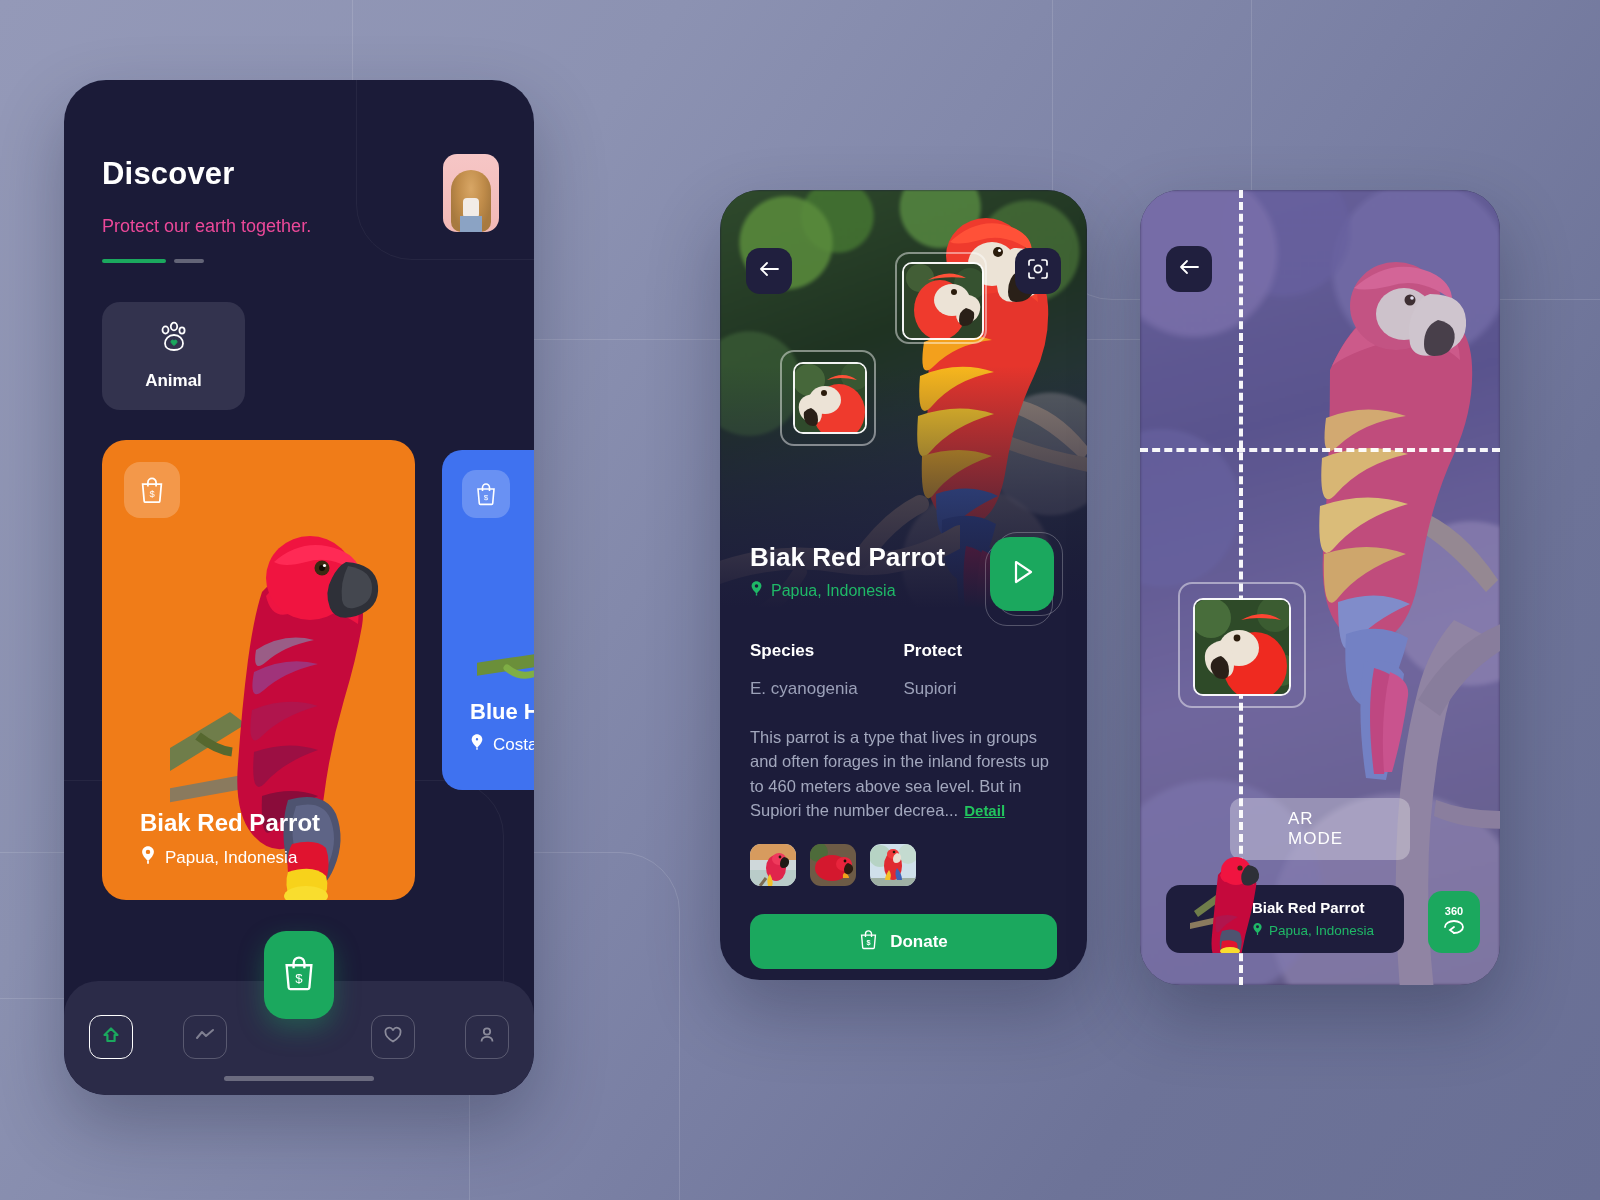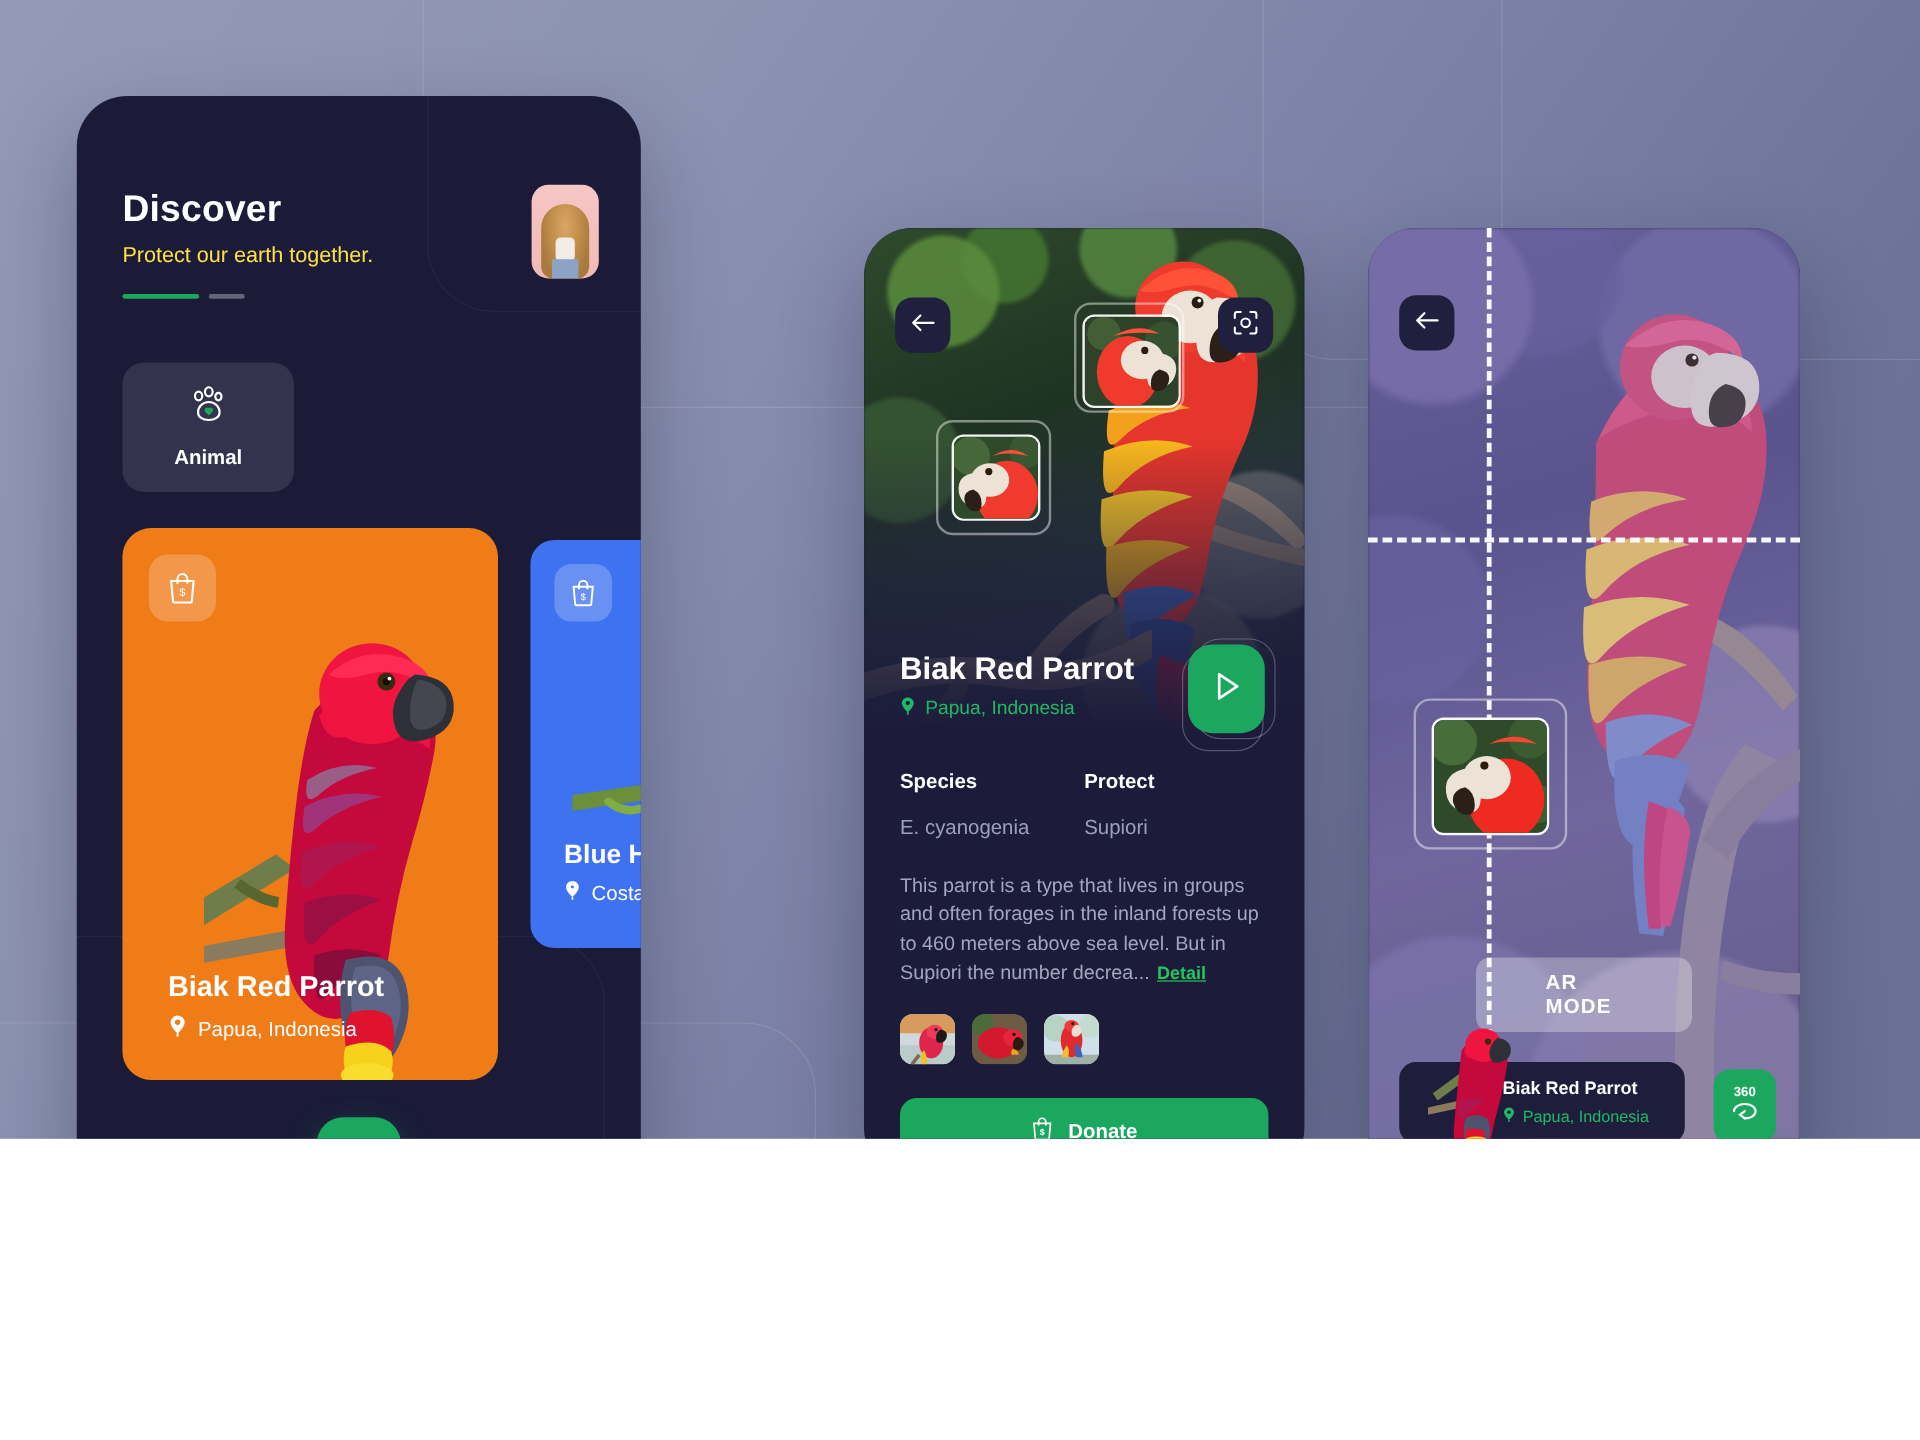--- a/index.html
+++ b/index.html
@@ -2,21 +2,21 @@
 <html><head>
 <meta charset="utf-8">
 <style>
   * { box-sizing: border-box; margin: 0; padding: 0; }
   html, body {
     width: 1600px; height: 1200px;
     overflow: hidden;
     font-family: "Liberation Sans", sans-serif;
   }
   #stage {
-    position: relative; width: 1600px; height: 949px;
+    position: relative; width: 1600px; height: 1200px;
     background: linear-gradient(125deg, #9499b8 0%, #8c92b2 28%, #7a80a4 58%, #6d7398 78%, #696f95 100%);
     overflow: hidden;
   }
   
   .deco {
     position: absolute;
     border: 1.5px solid rgba(255,255,255,0.13);
     pointer-events: none;
   }
   .deco.d1 { left: 352px; top: -380px; width: 900px; height: 720px; border-radius: 60px; }
@@ -41,21 +41,21 @@
   #phone1 .inner-deco {
     position: absolute; left: 292px; top: -460px; width: 640px; height: 640px;
     border: 1.5px solid rgba(255,255,255,0.05); border-radius: 56px;
   }
   #phone1 .inner-deco2 {
     position: absolute; left: -200px; top: 700px; width: 640px; height: 480px;
     border: 1.5px solid rgba(255,255,255,0.05); border-radius: 56px;
   }
   .p1-header { position: absolute; left: 38px; top: 76px; }
   .p1-title { font-size: 31px; font-weight: 700; color: #ffffff; letter-spacing: .2px;}
-  .p1-sub { font-size: 18px; color: #fde047; margin-top: 10px; font-weight: 400; }
+  .p1-sub { font-size: 18px; color: #ec4899; margin-top: 24px; font-weight: 400; }
   .p1-progress { display:flex; gap: 8px; margin-top: 22px; }
   .pg-seg { height: 4px; border-radius: 2px; }
   .pg-seg.active { width: 64px; background: #1ba85e; }
   .pg-seg.idle { width: 30px; background: #636477; }
 
   .avatar {
     position: absolute; right: 35px; top: 74px;
     width: 56px; height: 78px; border-radius: 14px;
     overflow: hidden;
     background: linear-gradient(180deg,#f6c6c6 0%, #f2b9b6 100%);
@@ -193,21 +193,21 @@
       radial-gradient(circle at 72% 92%, rgba(160,150,185,.5) 0 16%, transparent 17%),
       linear-gradient(165deg, #5f5a8f 0%, #4e4a80 30%, #6a6294 60%, #585377 100%);
     filter: blur(1.5px);
   }
   .ar-tint { position:absolute; inset:0; background: rgba(130,120,190,0.22); }
   .vline { position:absolute; top:0; bottom:0; left:99px; width:0; border-left: 4px dashed rgba(255,255,255,0.95); }
   .hline { position:absolute; left:0; right:0; top:258px; height:0; border-top: 4px dashed rgba(255,255,255,0.95); }
   .armode {
     position:absolute; left:50%; transform:translateX(-50%); bottom:125px;
     padding: 11px 58px; border-radius:12px; background: rgba(255,255,255,0.30);
-    color:#fff; font-size:17px; font-weight:700; letter-spacing:1px;
+    color:#fff; font-size:17px; font-weight:400; letter-spacing:1px;
   }
   .arcard {
     position:absolute; left:26px; bottom:32px; width:238px; height:68px;
     background:#1e1d3c; border-radius:14px; display:flex; align-items:center;
   }
   .arcard .txt { margin-left: 86px; }
   .arcard .t1 { color:#fff; font-size:15px; font-weight:700; }
   .arcard .t2 { color:#1fb867; font-size:13.5px; margin-top:6px; display:flex; align-items:center; gap:6px;}
   .ar-bird { position:absolute; left:24px; bottom:0px; width:78px; height:102px; }
   .btn360 {

